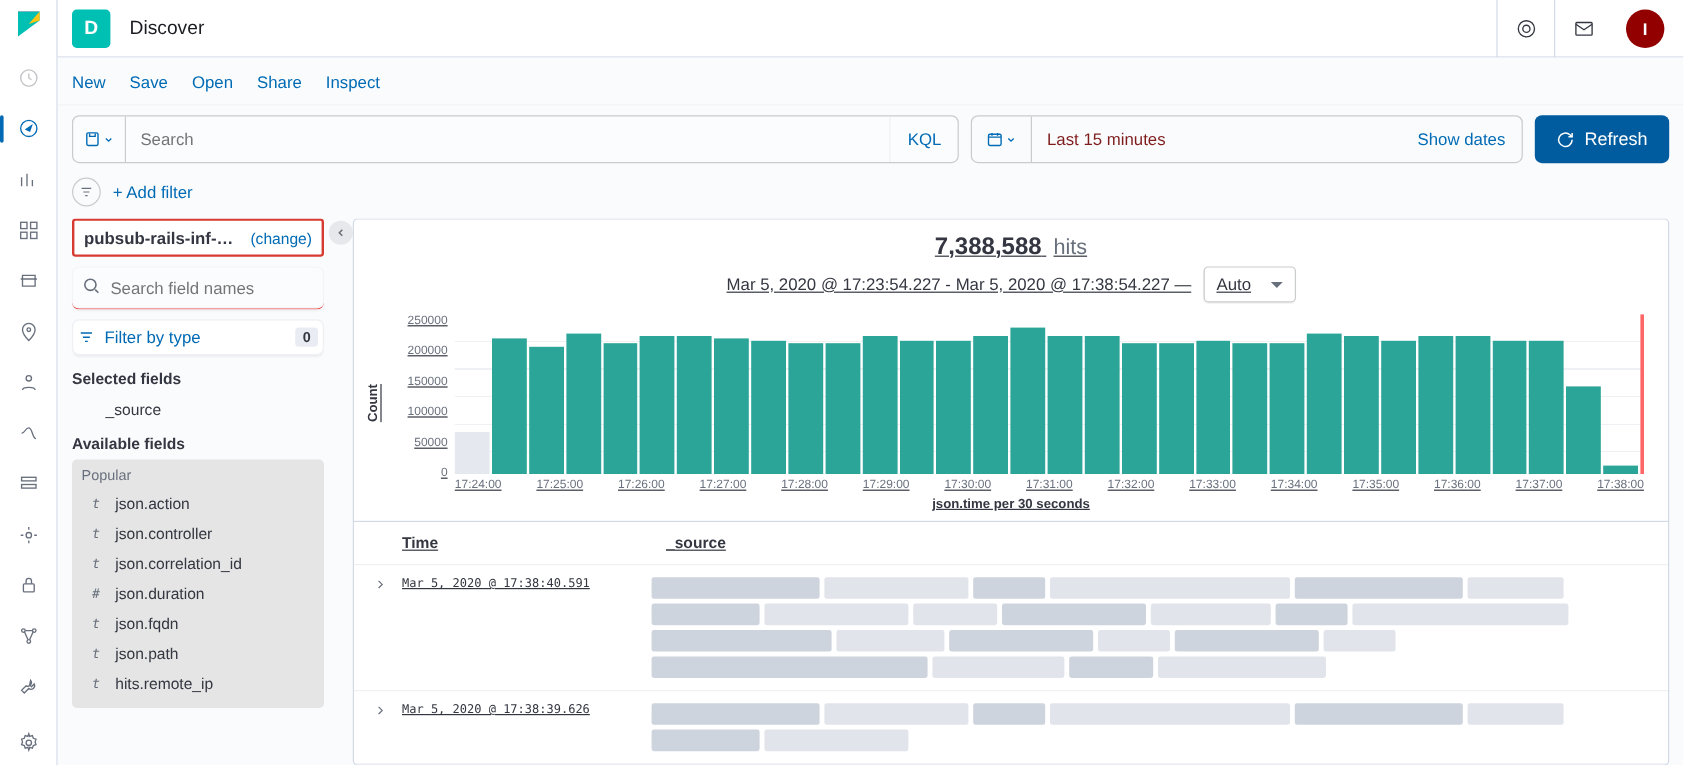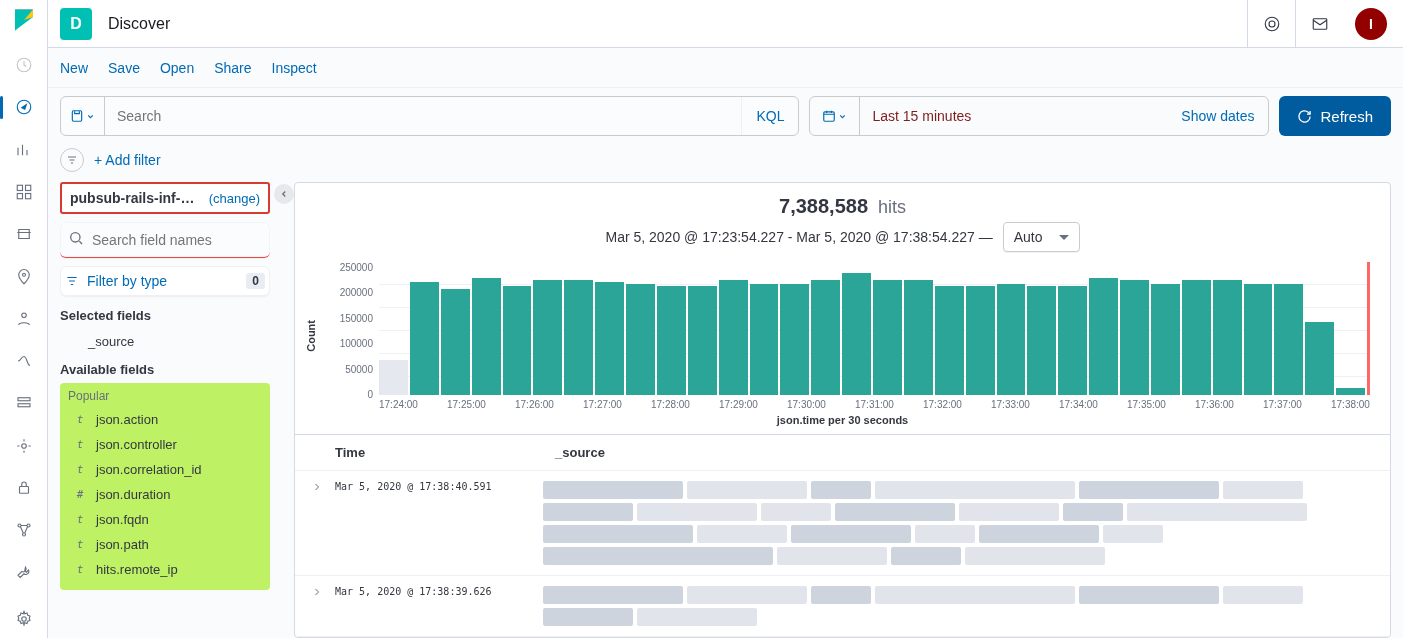--- a/index.html
+++ b/index.html
@@ -55,28 +55,28 @@
 .index-name { font-weight: 700; font-size: 14px; overflow: hidden; text-overflow: ellipsis; white-space: nowrap; }
 .index-change { color: #006bb4; cursor: pointer; font-size: 13px; }
 .field-search { position: relative; margin-bottom: 8px; }
 .field-search input { width: 100%; height: 36px; border: none; border-bottom: 1px solid #ef4444; background: #fbfcfd; padding: 0 10px 0 32px; font-size: 14px; outline: none; box-shadow: 0 2px 2px -1px rgba(0,0,0,.06), inset 0 0 0 1px rgba(0,0,0,.03); border-radius: 6px; }
 .field-search .sico { position: absolute; left: 8px; top: 8px; color: #69707d; }
 .filterbytype { display: flex; align-items: center; padding: 6px 4px; gap: 8px; color: #006bb4; cursor: pointer; border: 1px solid #eef0f4; border-radius: 6px; box-shadow: 0 2px 2px -1px rgba(0,0,0,.06); background: #fff; margin-bottom: 12px; }
 .filterbytype .count { margin-left: auto; background: #e9edf3; color: #343741; border-radius: 3px; padding: 1px 6px; font-size: 12px; font-weight: 600; }
 .section-title { font-weight: 700; font-size: 13px; margin: 8px 0 6px; }
 .field-item { display: flex; align-items: center; gap: 8px; padding: 5px 4px; font-size: 13px; cursor: pointer; }
 .ftype { display: inline-flex; width: 16px; justify-content: center; color: #69707d; font-family: monospace; font-size: 11px; font-style: italic; }
-.popular-wrap { background: #bef264; border-radius: 4px; padding: 6px 8px 8px; }
+.popular-wrap { background: #e5e5e5; border-radius: 4px; padding: 6px 8px 8px; }
 .popular-title { font-size: 12px; color: #69707d; margin-bottom: 4px; }
 
 .collapse-handle { width: 20px; display: flex; align-items: flex-start; justify-content: center; padding-top: 2px; }
 .collapse-btn { width: 20px; height: 20px; background: #e6e8ec; border-radius: 50%; display: flex; align-items: center; justify-content: center; color: #6a6d74; font-size: 11px; cursor: pointer; }
 
 
-.results { flex: 1; background: #fff; border: 1px solid #d3dae6; border-radius: 4px; margin: 0 12px 0 0; overflow: auto; display: flex; flex-direction: column; }
+.results { flex: 1; background: #fff; border: 1px solid #d3dae6; border-radius: 4px; margin: 0 12px 0 0; overflow: auto; display: flex; flex-direction: column; text-decoration: underline; }
 .hits-header { text-align: center; padding: 12px 0 4px; }
 .hits-count { font-size: 20px; font-weight: 700; }
 .hits-label { font-size: 18px; color: #69707d; margin-left: 6px; }
 .hits-sub { text-align: center; display: flex; justify-content: center; align-items: center; gap: 10px; color: #343741; font-size: 14px; margin-bottom: 10px; }
 .auto-select { border: 1px solid #c9cbcd; border-radius: 4px; padding: 6px 36px 6px 10px; font-size: 14px; cursor: pointer; position: relative; background: #fff; box-shadow: 0 1px 1px rgba(0,0,0,.05); }
 .auto-select::after { content: ''; position: absolute; right: 10px; top: 50%; border: 5px solid transparent; border-top-color: #69707d; transform: translateY(-2px); }
 
 .chart { display: flex; padding: 0 20px 0 10px; height: 160px; }
 .y-axis { width: 58px; display: flex; flex-direction: column; justify-content: space-between; align-items: flex-end; font-size: 10px; color: #69707d; padding-right: 6px; height: 138px; }
 .y-axis-label { writing-mode: vertical-rl; transform: rotate(180deg); font-size: 11px; font-weight: 700; color: #343741; align-self: center; margin-right: 4px; }

